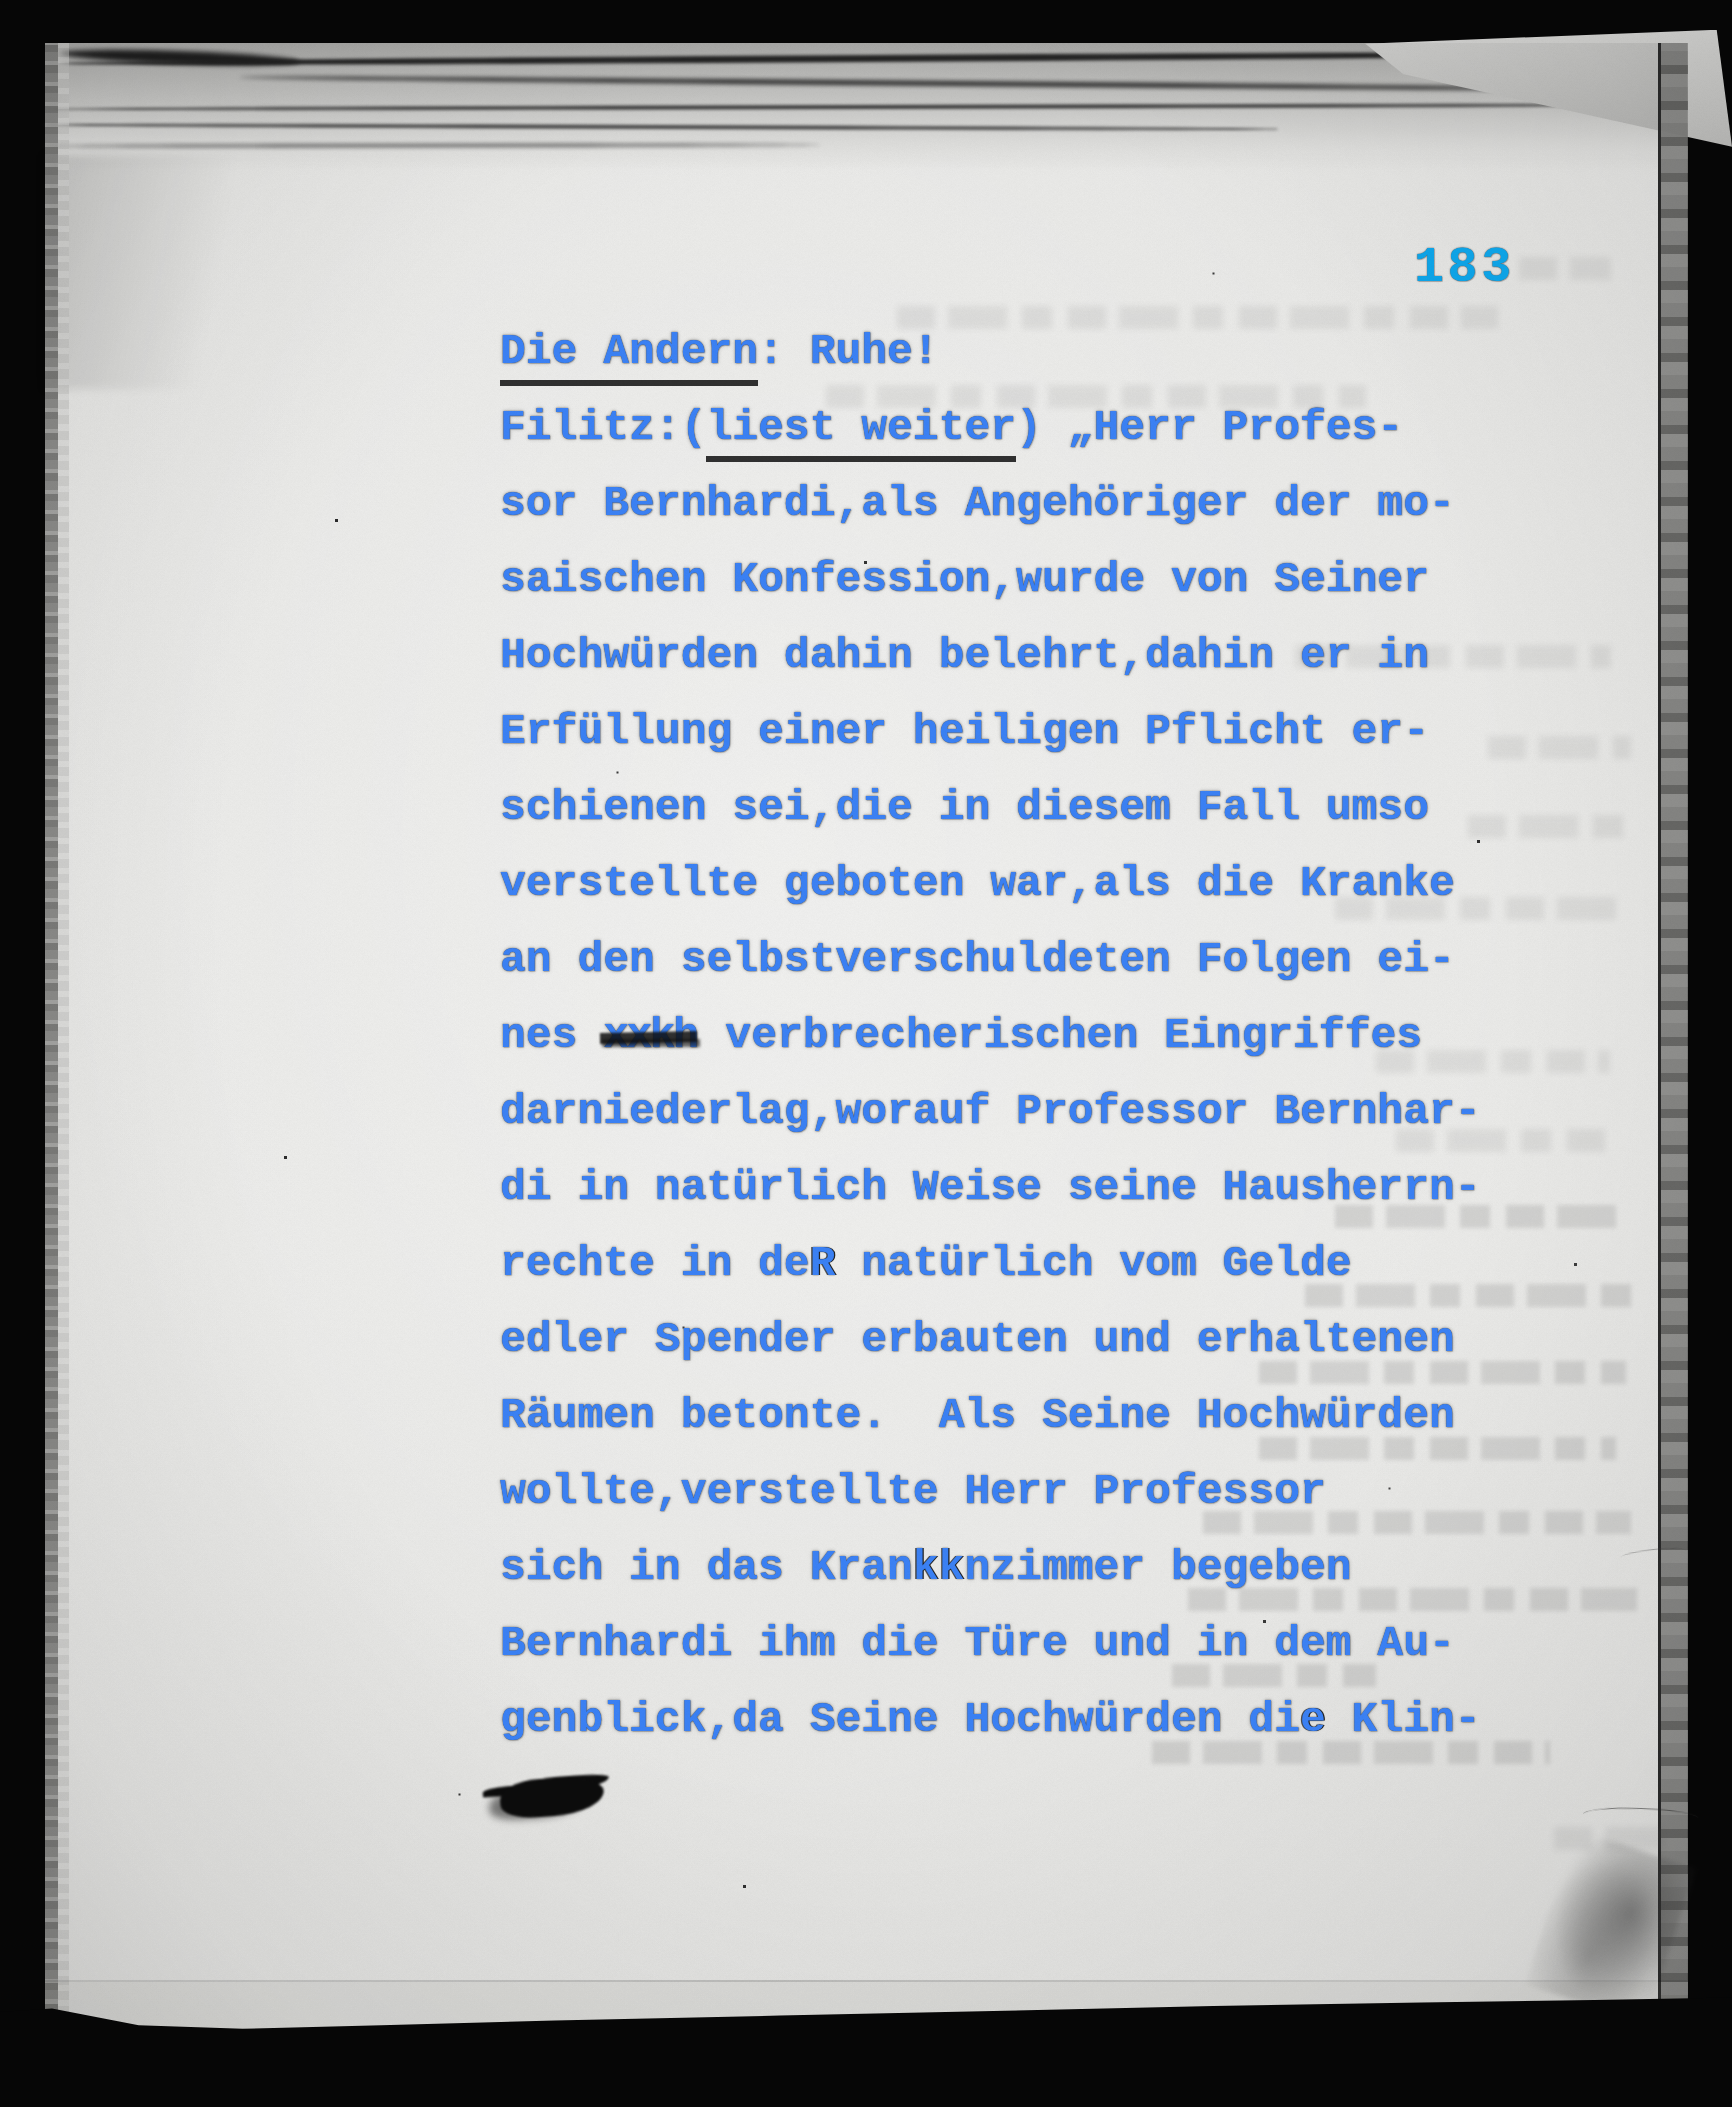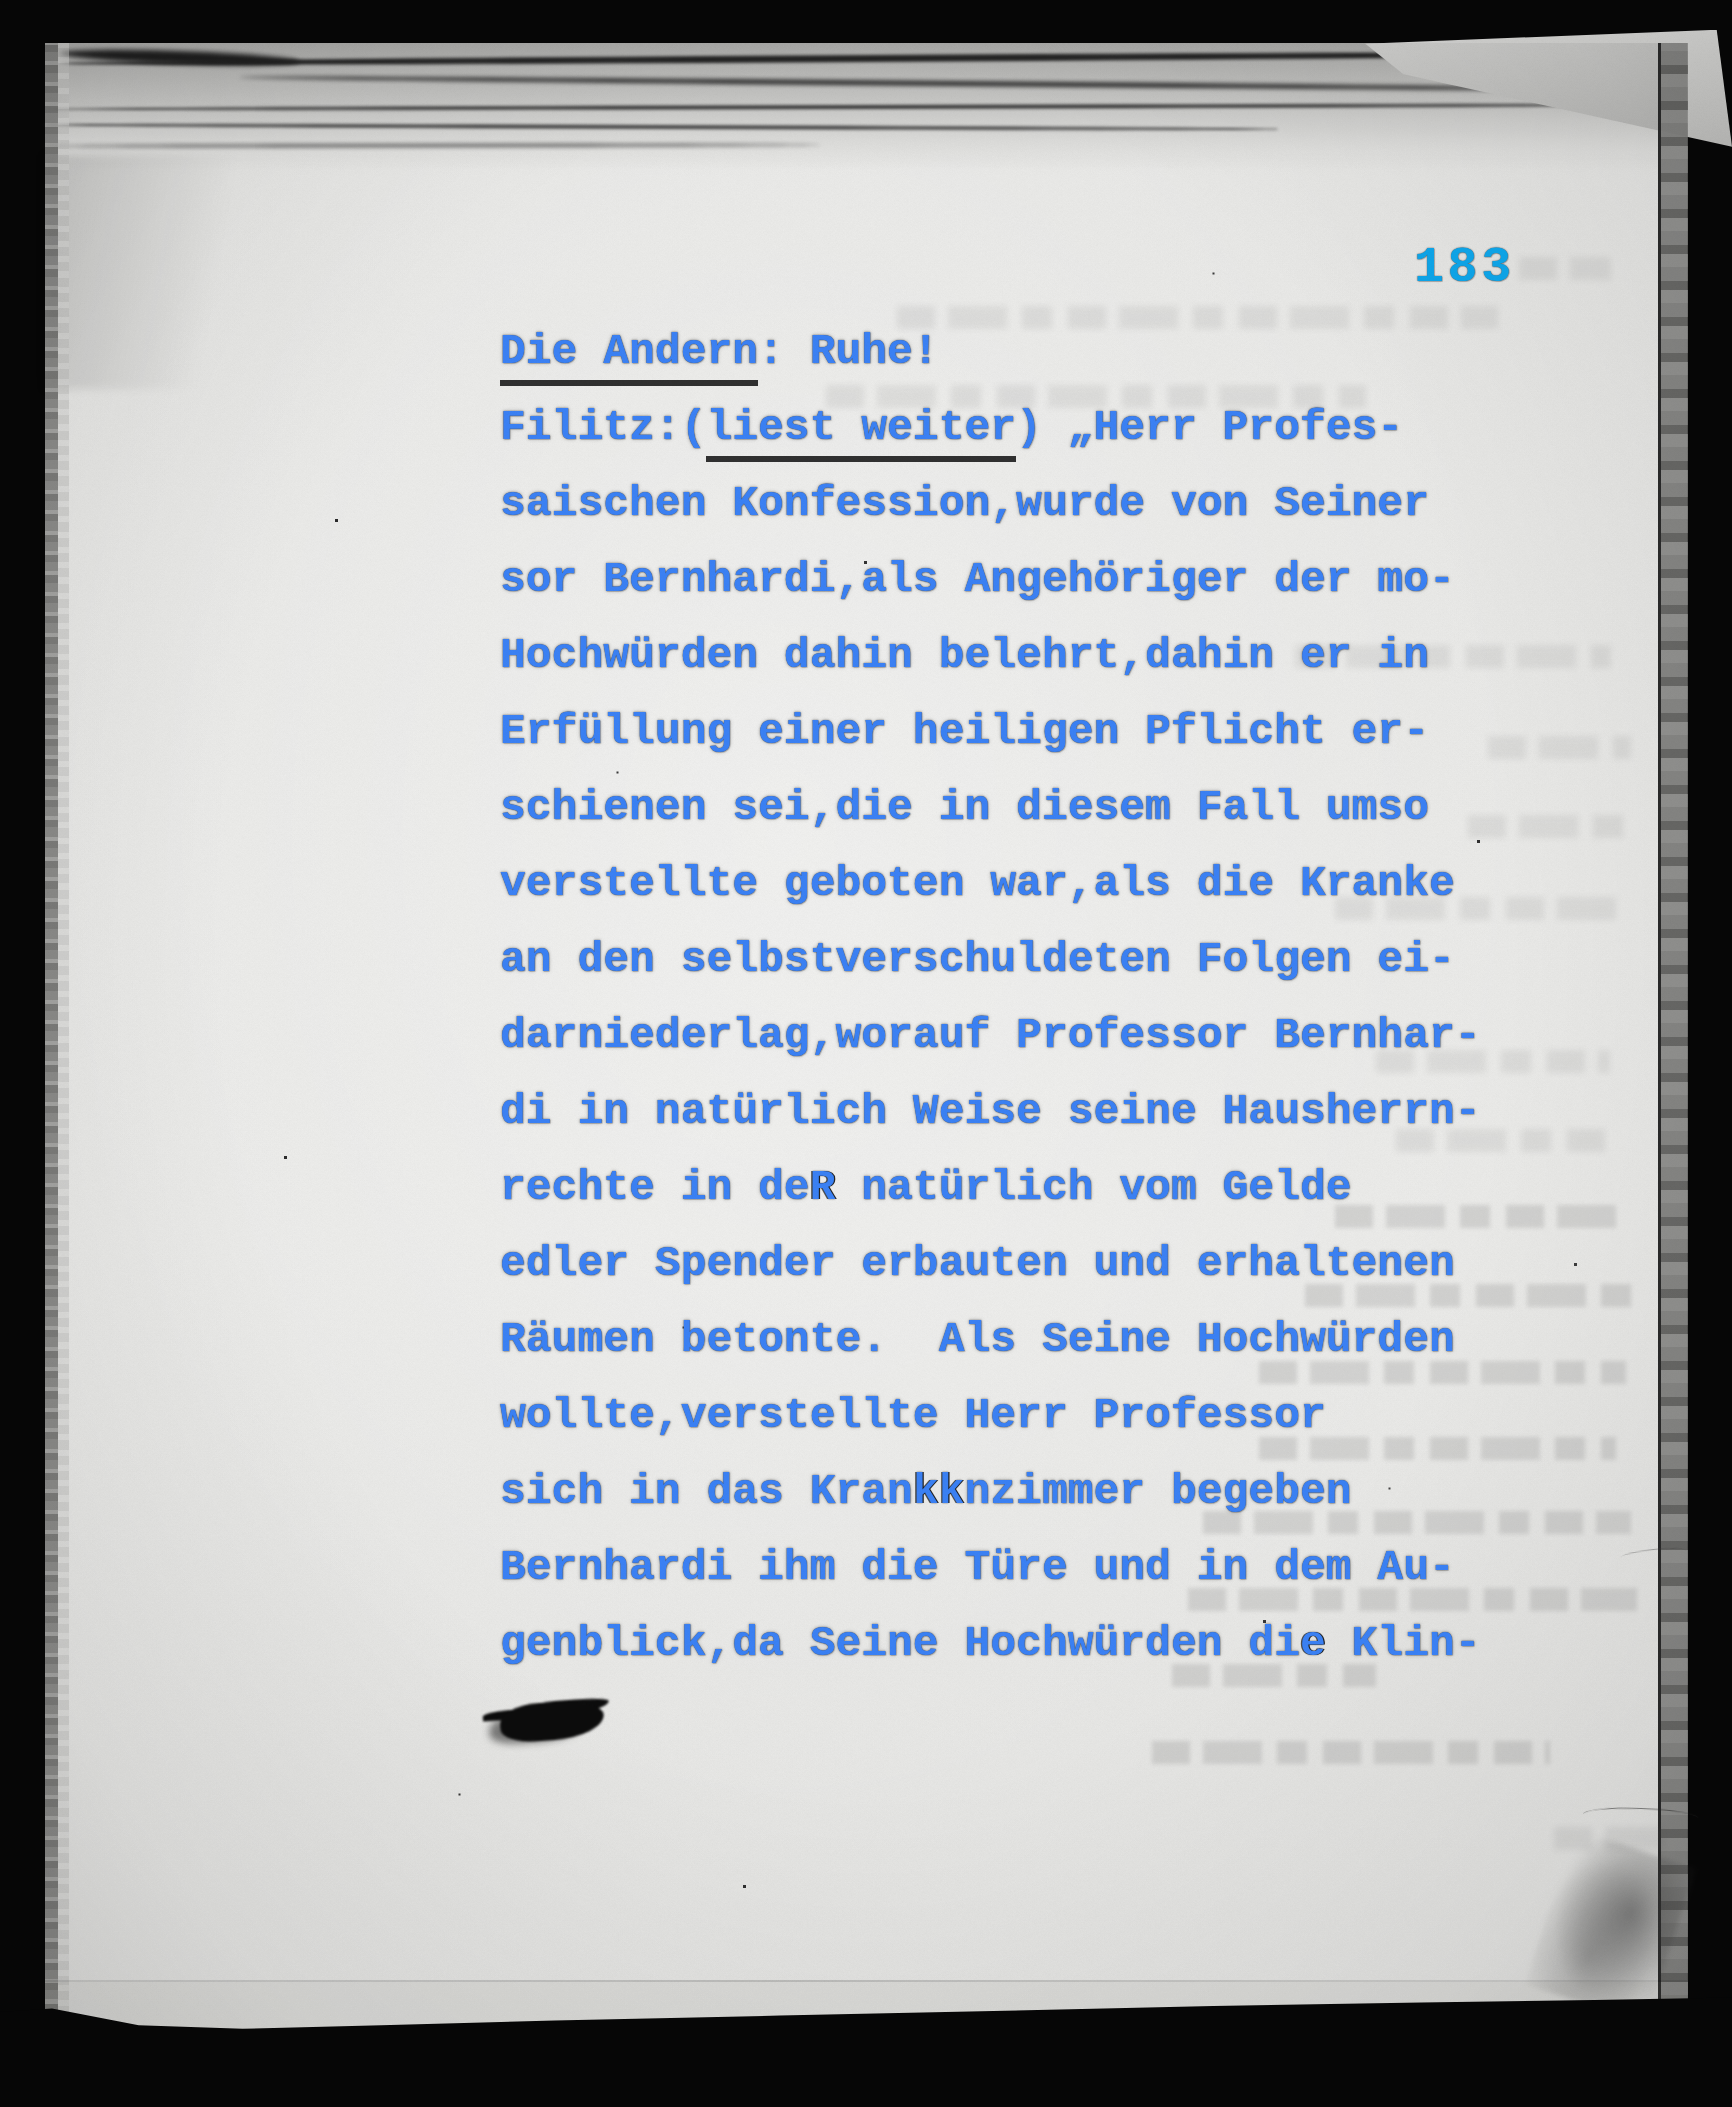--- a/index.html
+++ b/index.html
@@ -117,27 +117,28 @@
   <div class="ghost" style="left:1188px;top:1588px;width:449px"></div>
   <div class="ghost" style="left:1172px;top:1664px;width:204px"></div>
   <div class="ghost" style="left:1152px;top:1741px;width:398px"></div>
   <div class="ghost f" style="left:1554px;top:1827px;width:117px"></div>
 
   <div class="page-number">183</div>
 
   <div class="text-block">
       <div class="line"><span class="u">Die Andern</span><span>: Ruhe!</span></div>
       <div class="line"><span>Filitz:(</span><span class="u">liest weiter</span><span>) „Herr Profes-</span></div>
+      <div class="line"><span>sor Bernhardi,als Angehöriger der mo-</span></div>
       <div class="line"><span>saischen Konfession,wurde von Seiner</span></div>
-      <div class="line"><span>sor Bernhardi,als Angehöriger der mo-</span></div>
       <div class="line"><span>Hochwürden dahin belehrt,dahin er in</span></div>
       <div class="line"><span>Erfüllung einer heiligen Pflicht er-</span></div>
       <div class="line"><span>schienen sei,die in diesem Fall umso</span></div>
       <div class="line"><span>verstellte geboten war,als die Kranke</span></div>
       <div class="line"><span>an den selbstverschuldeten Folgen ei-</span></div>
+      <div class="line"><span>nes </span><span class="x">xxkh</span><span> verbrecherischen Eingriffes</span></div>
       <div class="line"><span>darniederlag,worauf Professor Bernhar-</span></div>
       <div class="line"><span>di in natürlich Weise seine Hausherrn-</span></div>
       <div class="line"><span>rechte in de</span><span class="ot">R</span><span> natürlich vom Gelde</span></div>
       <div class="line"><span>edler Spender erbauten und erhaltenen</span></div>
       <div class="line"><span>Räumen betonte.  Als Seine Hochwürden</span></div>
       <div class="line"><span>wollte,verstellte Herr Professor</span></div>
       <div class="line"><span>sich in das Kran</span><span class="ot">kk</span><span>nzimmer begeben</span></div>
       <div class="line"><span>Bernhardi ihm die Türe und in dem Au-</span></div>
       <div class="line"><span>genblick,da Seine Hochwürden di</span><span class="ot">e</span><span> Klin-</span></div>
       <div class="line"><span class="blot"></span></div>

